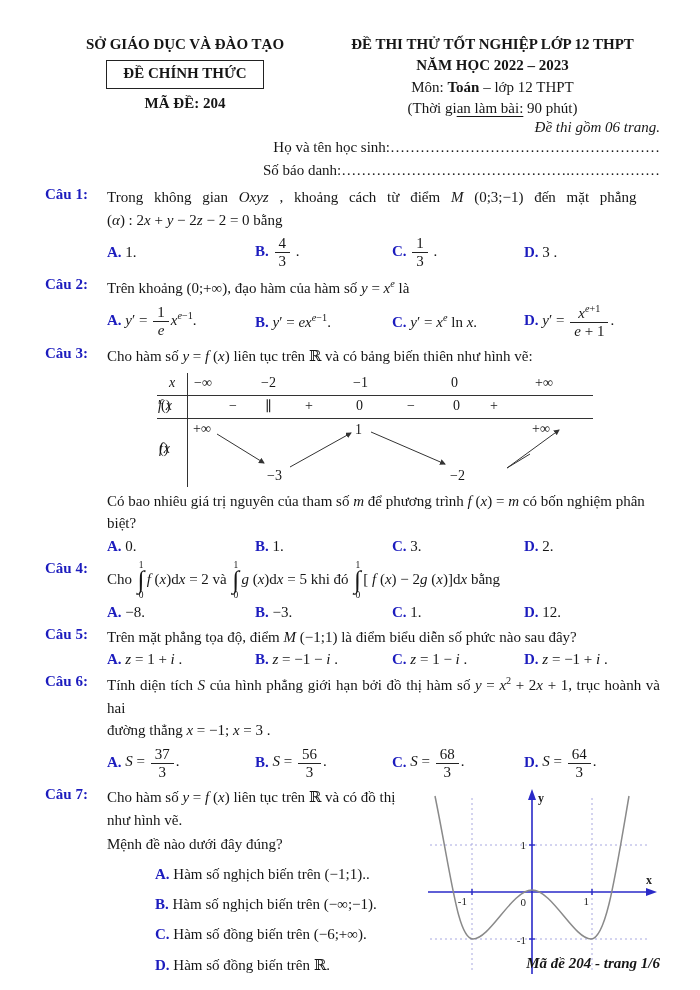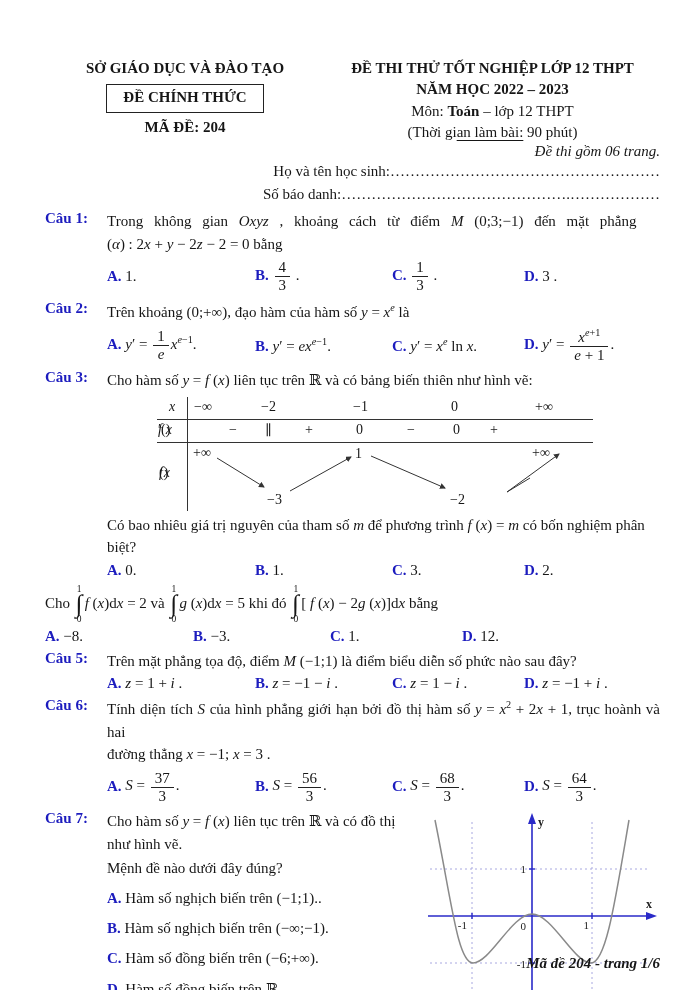--- a/index.html
+++ b/index.html
@@ -2,21 +2,21 @@
 <html><head>
 <meta charset="utf-8">
 <style>
   html,body{margin:0;padding:0;background:#fff;}
   body{width:700px;height:990px;font-family:"Liberation Serif","DejaVu Serif",serif;
        font-size:15px;color:#161616;-webkit-font-smoothing:antialiased;}
   .doc{box-sizing:border-box;width:700px;height:990px;padding:34px 40px 0 45px;
        position:relative;overflow:hidden;}
   .b{font-weight:bold}.right{text-align:right}
   .ul{text-decoration:underline;text-underline-offset:3px;}
-  header{display:flex;margin-top:24px;}
+  header{display:flex;}
   .hleft{width:280px;text-align:center;line-height:1.42;}
   .hright{flex:1;text-align:center;line-height:1.42;}
   .boxwrap{margin:5px 0 4px;}
   .box{display:inline-block;border:1.4px solid #222;padding:2px 16px 3px;font-weight:bold;}
   .note{margin-top:0;font-style:italic;}
   .student{margin-left:60px;line-height:1.5;text-align:right;}
   
   .q{display:flex;margin-top:5px;}
   .qlabel{flex:none;width:62px;font-weight:bold;color:#1c1cbe;}
   .qmain{flex:1;min-width:0;}
@@ -36,21 +36,21 @@
   .int .is{font-size:25px;line-height:0.8;}
   
   .bbt{position:relative;width:436px;height:114px;margin:5px 0 3px 50px;font-size:14px;}
   .bbt .vl{position:absolute;left:30px;top:0;width:1px;height:114px;background:#333;}
   .bbt .hl{position:absolute;left:0;width:436px;height:1px;background:#333;}
   .bbt span{position:absolute;white-space:nowrap;}
   .bbt svg{position:absolute;left:30px;top:44px;}
   
   .q7wrap{display:flex;}
   .q7text{flex:1;min-width:0;line-height:1.55;}
-  .q7opts div{margin-top:7px;white-space:nowrap;}
+  .q7opts div{margin-top:7px;white-space:nowrap;margin-left:48px;}
   .graph{flex:none;width:238px;margin-top:2px;}
   .graph text{font-family:"Liberation Serif","DejaVu Serif",serif;font-size:11px;fill:#222;}
   .graph text.axl{font-weight:bold;font-size:12px;}
   footer{position:absolute;right:40px;bottom:18px;font-style:italic;font-weight:bold;}
 </style>
 </head>
 <body>
 
 <div class="doc">
 
@@ -150,20 +150,21 @@
       <div class="answers">
         <div class="ans"><span class="al">A.</span> <span>0.</span></div>
         <div class="ans"><span class="al">B.</span> <span>1.</span></div>
         <div class="ans"><span class="al">C.</span> <span>3.</span></div>
         <div class="ans"><span class="al">D.</span> <span>2.</span></div>
       </div>
     </div>
   </div>
 
   <div class="q">
+    <div class="qlabel">Câu 4:</div>
     <div class="qmain">
       <div class="qbody">Cho <span class="int">
             <span class="il">1</span>
             <span class="is">∫</span>
             <span class="il">0</span>
           </span><span class="mi">f</span> (<span class="mi">x</span>)d<span class="mi">x</span> = 2 và <span class="int">
             <span class="il">1</span>
             <span class="is">∫</span>
             <span class="il">0</span>
           </span><span class="mi">g</span> (<span class="mi">x</span>)d<span class="mi">x</span> = 5 khi đó <span class="int">

